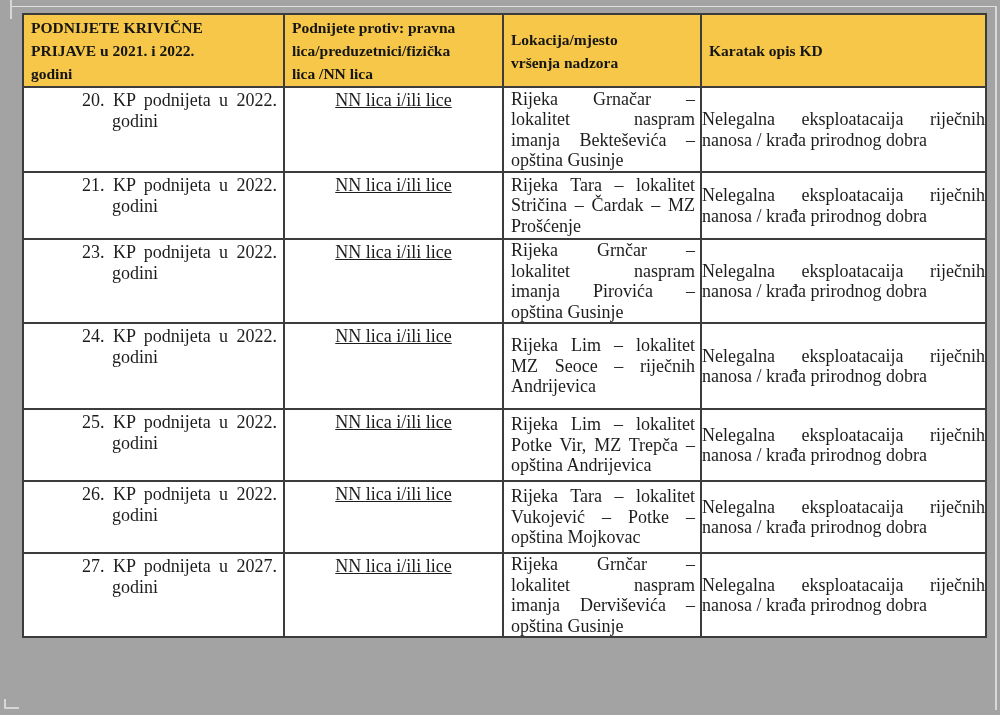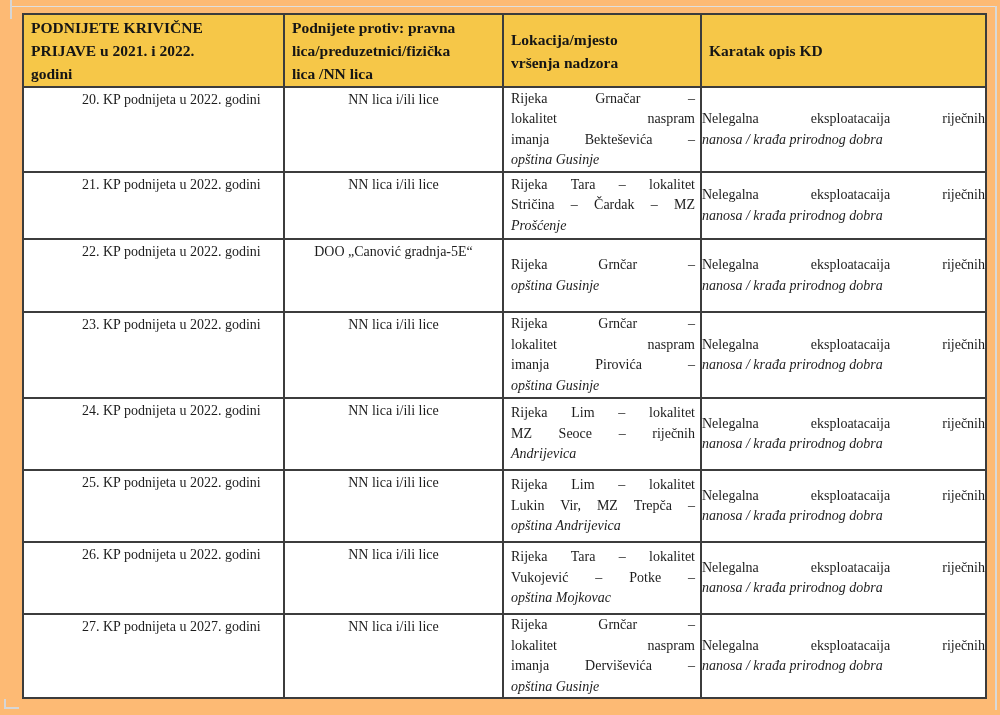--- a/index.html
+++ b/index.html
@@ -1,17 +1,17 @@
 <!DOCTYPE html>
 <html><head>
 <meta charset="utf-8">
 <style>
   html,body { margin:0; padding:0; background:#ffffff; }
   #stage {
-    position:relative; width:1000px; height:715px; background:#fdba74;
+    position:relative; width:1000px; height:715px; background:#a3a3a3;
     font-family:"Liberation Serif","DejaVu Serif",serif;
     color:#1c1c1c; overflow:hidden;
   }
   table#kp-table {
     position:absolute; left:22px; top:13px; width:963px;
     border-collapse:collapse; table-layout:fixed;
   }
   #kp-table th, #kp-table td { border:2px solid #3c3c3c; overflow:hidden; }
   #kp-table col.c1 { width:261px; }
   #kp-table col.c2 { width:219px; }
@@ -26,32 +26,32 @@
   tbody tr:nth-child(5) { height:72px; }
   tbody tr:nth-child(6) { height:72px;margin-left:26px; }
   tbody tr:nth-child(7) { height:72px; }
   tbody tr:nth-child(8) { height:84px; }
 
   #kp-table th {
     background:#F6C748; font-weight:bold; text-align:left;
     font-size:15.5px; line-height:23px; white-space:pre-line;
     padding:1px 6px 1px 7px; vertical-align:middle; color:#151515;
   }
-  #kp-table td { font-size:14px; line-height:20.5px; background:#ffffff; }
+  #kp-table td { font-size:18px; line-height:20.5px; background:#ffffff; }
 
   td.c1 {
     vertical-align:top; text-align:justify;
     padding:2px 6px 0 88px; text-indent:-30px;
   }
-  td.c2 { vertical-align:top; text-align:center; padding:2px 16px 0; }
+  td.c2 { vertical-align:top; text-align:center; padding:2px 16px 0;text-decoration:underline; }
   td.c3 { vertical-align:middle; padding:0 5px 0 7px; }
   td.c4 { vertical-align:middle; padding:0 0; }
 
   .jl { text-align:justify; text-align-last:justify; }
-  .jl.last { text-align-last:left;font-style:italic; }
+  .jl.last { text-align-last:left; }
 
   .artifact { position:absolute; background:#d6d6d6; }
   #art-top-h { left:10px; top:6px; width:986px; height:1px; background:#e0e0e0; }
   #art-top-left-v { left:10px; top:0; width:2px; height:19px; }
   #art-right-v { left:995px; top:6px; width:2px; height:704px; background:#d9d9d9; }
   #art-bottom-left-v { left:4px; top:699px; width:2px; height:10px; }
   #art-bottom-left-h { left:4px; top:707px; width:15px; height:2px; }
 </style>
 </head>
 <body>
@@ -106,32 +106,20 @@
             <div class="jl">Rijeka Tara – lokalitet</div>
             <div class="jl">Stričina – Čardak – MZ</div>
             <div class="jl last">Prošćenje</div>
           </td>
         <td class="c4">
             <div class="jl">Nelegalna eksploatacaija riječnih</div>
             <div class="jl last">nanosa / krađa prirodnog dobra</div>
           </td>
       </tr>
       <tr>
-        <td class="c1">22. KP podnijeta u 2022. godini</td>
-        <td class="c2">DOO „Canović gradnja-5E“</td>
-        <td class="c3">
-            <div class="jl">Rijeka Grnčar –</div>
-            <div class="jl last">opština Gusinje</div>
-          </td>
-        <td class="c4">
-            <div class="jl">Nelegalna eksploatacaija riječnih</div>
-            <div class="jl last">nanosa / krađa prirodnog dobra</div>
-          </td>
-      </tr>
-      <tr>
         <td class="c1">23. KP podnijeta u 2022. godini</td>
         <td class="c2">NN lica i/ili lice</td>
         <td class="c3">
             <div class="jl">Rijeka Grnčar –</div>
             <div class="jl">lokalitet naspram</div>
             <div class="jl">imanja Pirovića –</div>
             <div class="jl last">opština Gusinje</div>
           </td>
         <td class="c4">
             <div class="jl">Nelegalna eksploatacaija riječnih</div>
@@ -149,21 +137,21 @@
         <td class="c4">
             <div class="jl">Nelegalna eksploatacaija riječnih</div>
             <div class="jl last">nanosa / krađa prirodnog dobra</div>
           </td>
       </tr>
       <tr>
         <td class="c1">25. KP podnijeta u 2022. godini</td>
         <td class="c2">NN lica i/ili lice</td>
         <td class="c3">
             <div class="jl">Rijeka Lim – lokalitet</div>
-            <div class="jl">Lukin Vir, MZ Trepča –</div>
+            <div class="jl">Potke Vir, MZ Trepča –</div>
             <div class="jl last">opština Andrijevica</div>
           </td>
         <td class="c4">
             <div class="jl">Nelegalna eksploatacaija riječnih</div>
             <div class="jl last">nanosa / krađa prirodnog dobra</div>
           </td>
       </tr>
       <tr>
         <td class="c1">26. KP podnijeta u 2022. godini</td>
         <td class="c2">NN lica i/ili lice</td>

